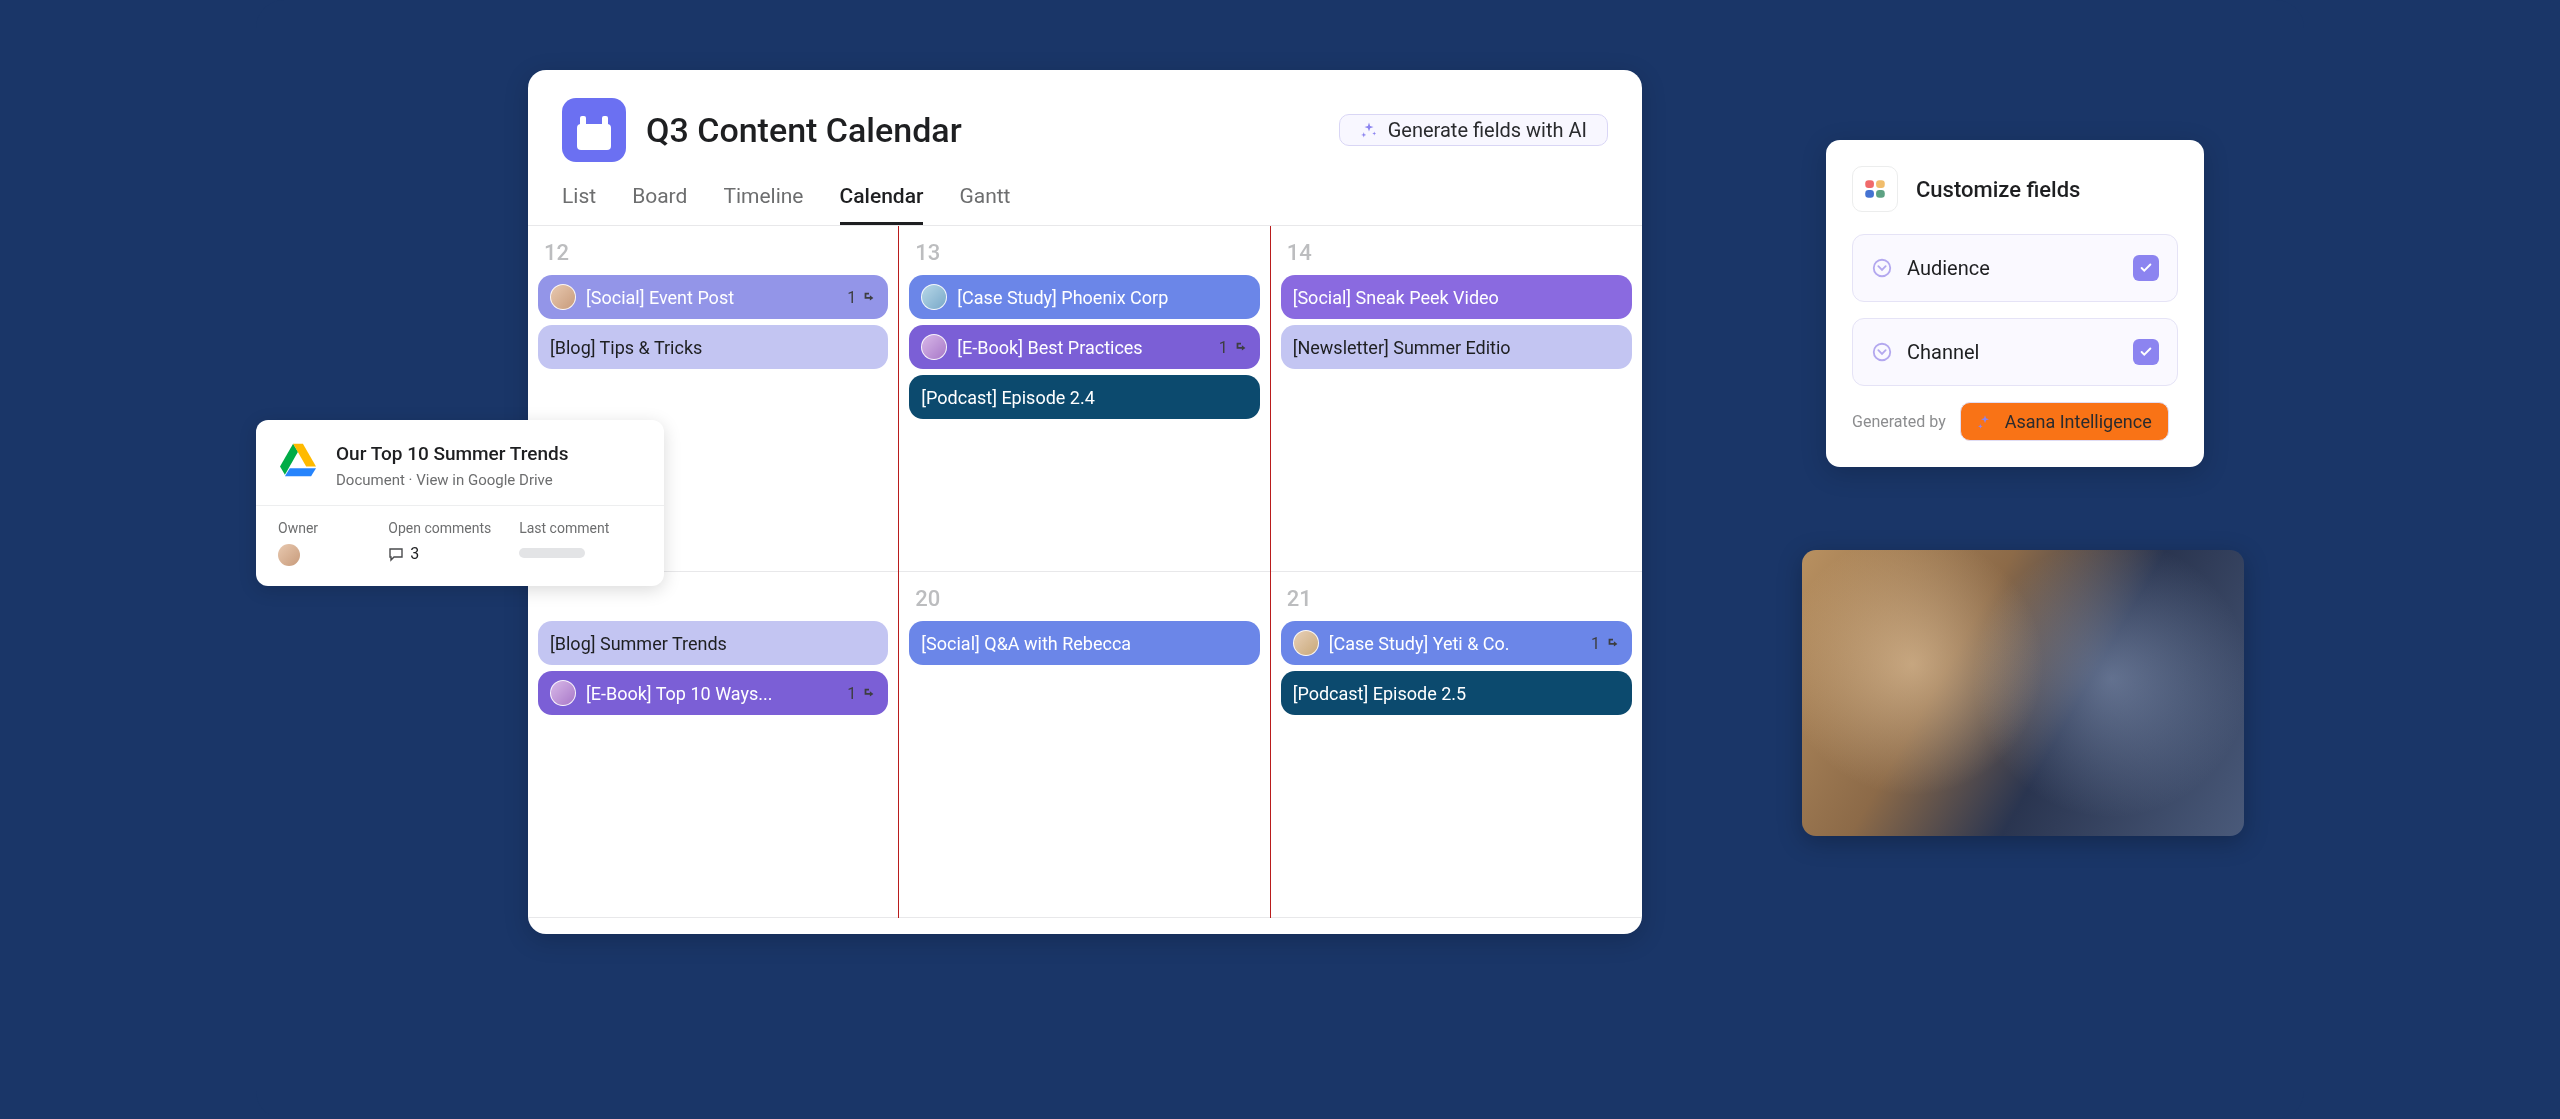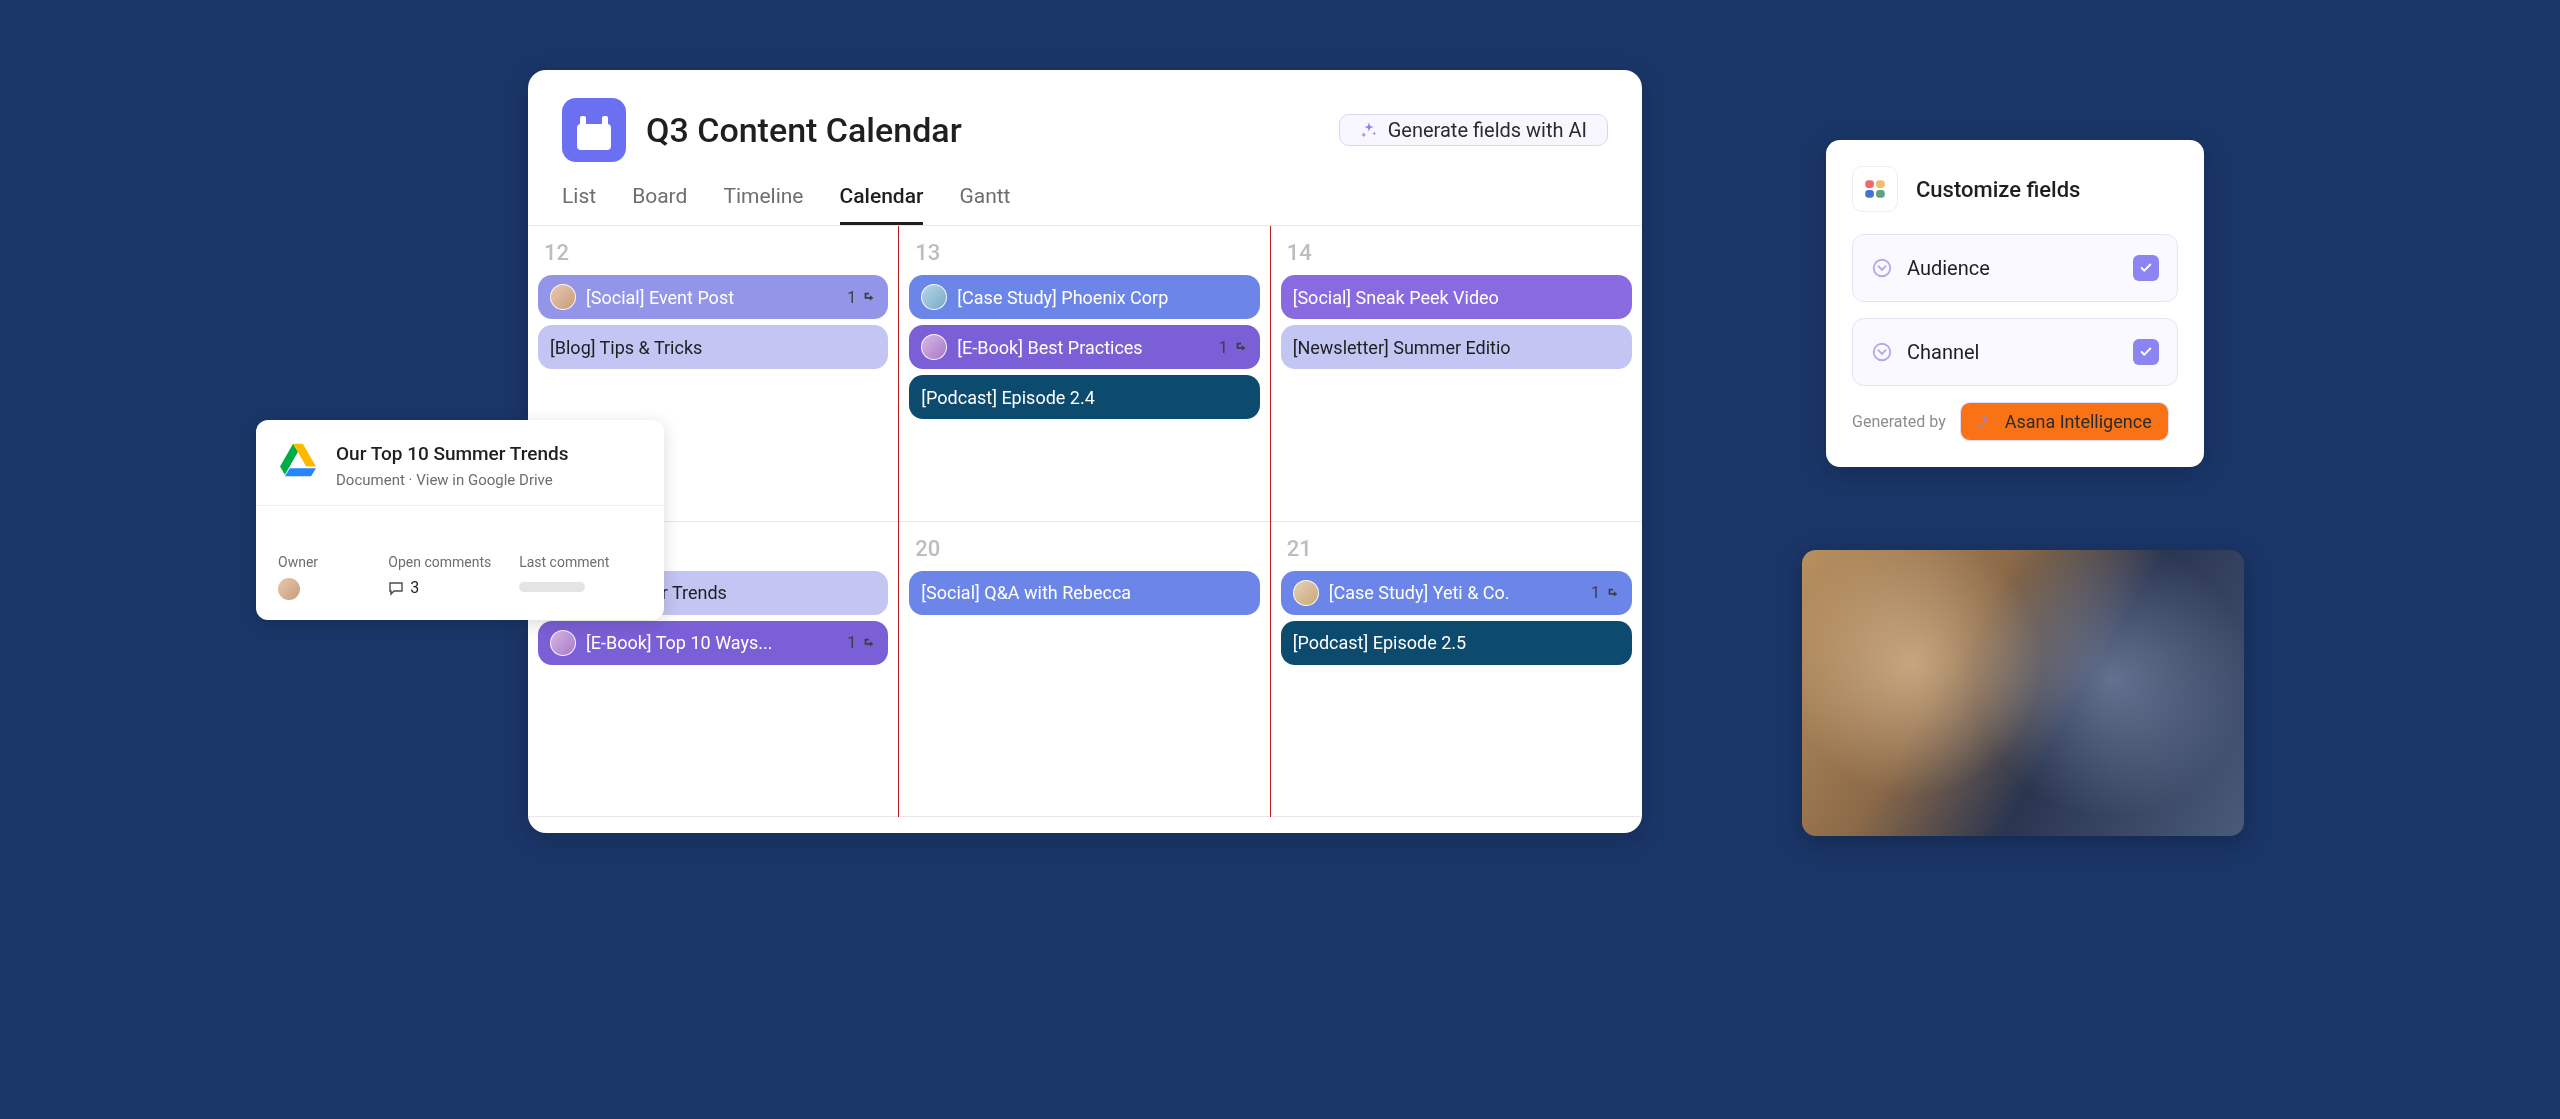--- a/index.html
+++ b/index.html
@@ -1,21 +1,21 @@
 <!DOCTYPE html>
 <html><head>
 <meta charset="utf-8">
 <style>
 * { margin: 0; padding: 0; box-sizing: border-box; font-family: -apple-system, BlinkMacSystemFont, "Segoe UI", Roboto, Helvetica, Arial, sans-serif; }
 body { background: #1a3668; width: 2560px; height: 1119px; position: relative; }
 .canvas { position: absolute; left: 256px; top: 0; width: 2048px; height: 1119px; }
 
 .frame { position: absolute; left: 0; top: 0; width: 100%; height: 100%; background: #1a3668; border-radius: 28px; }
 
-.main-card { position: absolute; left: 272px; top: 70px; width: 1114px; height: 763px; background: #fff; border-radius: 18px; box-shadow: 0 6px 24px rgba(0,0,0,.18); overflow: hidden; }
+.main-card { position: absolute; left: 272px; top: 70px; width: 1114px; height: 864px; background: #fff; border-radius: 18px; box-shadow: 0 6px 24px rgba(0,0,0,.18); overflow: hidden; }
 
 
 .proj-header { display: flex; align-items: center; padding: 28px 34px 0 34px; gap: 20px; }
 .proj-icon { width: 64px; height: 64px; background: #6b70f2; border-radius: 14px; display: flex; align-items: flex-end; justify-content: center; padding-bottom: 12px; }
 .proj-icon-inner { width: 34px; height: 26px; background: #fff; border-radius: 4px; position: relative; }
 .proj-icon-inner::before { content:""; position:absolute; top:-8px; left:3px; width:6px; height:10px; background:#fff; border-radius:2px; }
 .proj-icon-inner::after { content:""; position:absolute; top:-8px; right:3px; width:6px; height:10px; background:#fff; border-radius:2px; }
 .proj-title { font-size: 34px; font-weight: 500; color: #1e1f21; }
 
 .ai-btn { margin-left: auto; display: flex; align-items: center; gap: 10px; padding: 3px 20px; border: 1px solid #d9d6f5; background: #f8f7ff; border-radius: 10px; font-size: 20px; color: #2a2b2e; cursor: pointer; }
@@ -47,21 +47,21 @@
 .c-teal    { background: #0c4a6e; color:#fff; }
 .c-ebook   { background: #7b5fd6; color:#fff; }
 
 
 .gd-pop { position: absolute; left: 0; top: 420px; width: 408px; background: #fff; border-radius: 12px; box-shadow: 0 4px 18px rgba(0,0,0,.15); overflow:hidden; }
 .gd-top { display:flex; gap: 18px; padding: 22px 22px 16px 22px; }
 .gd-icon { width: 40px; height: 36px; }
 .gd-title { font-size: 19px; color: #1e1f21; font-weight: 500; }
 .gd-sub { font-size: 15px; color: #6d6e6f; margin-top: 6px; }
 .gd-grid { display: grid; grid-template-columns: 1fr 1.2fr 1.2fr; border-top: 1px solid #edeeef; padding: 14px 22px 20px 22px; gap: 8px; }
-.gd-lbl { font-size: 14px; color: #6d6e6f; margin-top: 34px; }
+.gd-lbl { font-size: 14px; color: #6d6e6f; }
 .gd-val { font-size: 16px; color: #1e1f21; display:flex; align-items:center; gap:6px; margin-top:8px; }
 .gd-bar { width: 66px; height: 10px; background: #e3e4e6; border-radius: 5px; margin-top:12px; }
 .gd-avatar { width:22px; height:22px; border-radius:50%; background:linear-gradient(135deg,#e8c9b0,#c89b7b); }
 .comment-ic { width:16px; height:16px; }
 
 
 .cust-panel { position: absolute; right: 100px; top: 140px; width: 378px; background: #fff; border-radius: 14px; box-shadow: 0 6px 26px rgba(0,0,0,.18); padding: 26px; }
 .cust-head { display:flex; align-items:center; gap: 18px; font-size: 22px; font-weight: 500; color: #1e1f21; margin-bottom: 22px; }
 .cust-icon { width: 46px; height: 46px; border:1px solid #eceded; border-radius:10px; display:flex; align-items:center; justify-content:center; }
 .cust-row { display:flex; align-items:center; gap: 14px; border:1px solid #e5e3f6; background:#faf9ff; border-radius: 12px; padding: 20px 18px; margin-bottom: 16px; }

